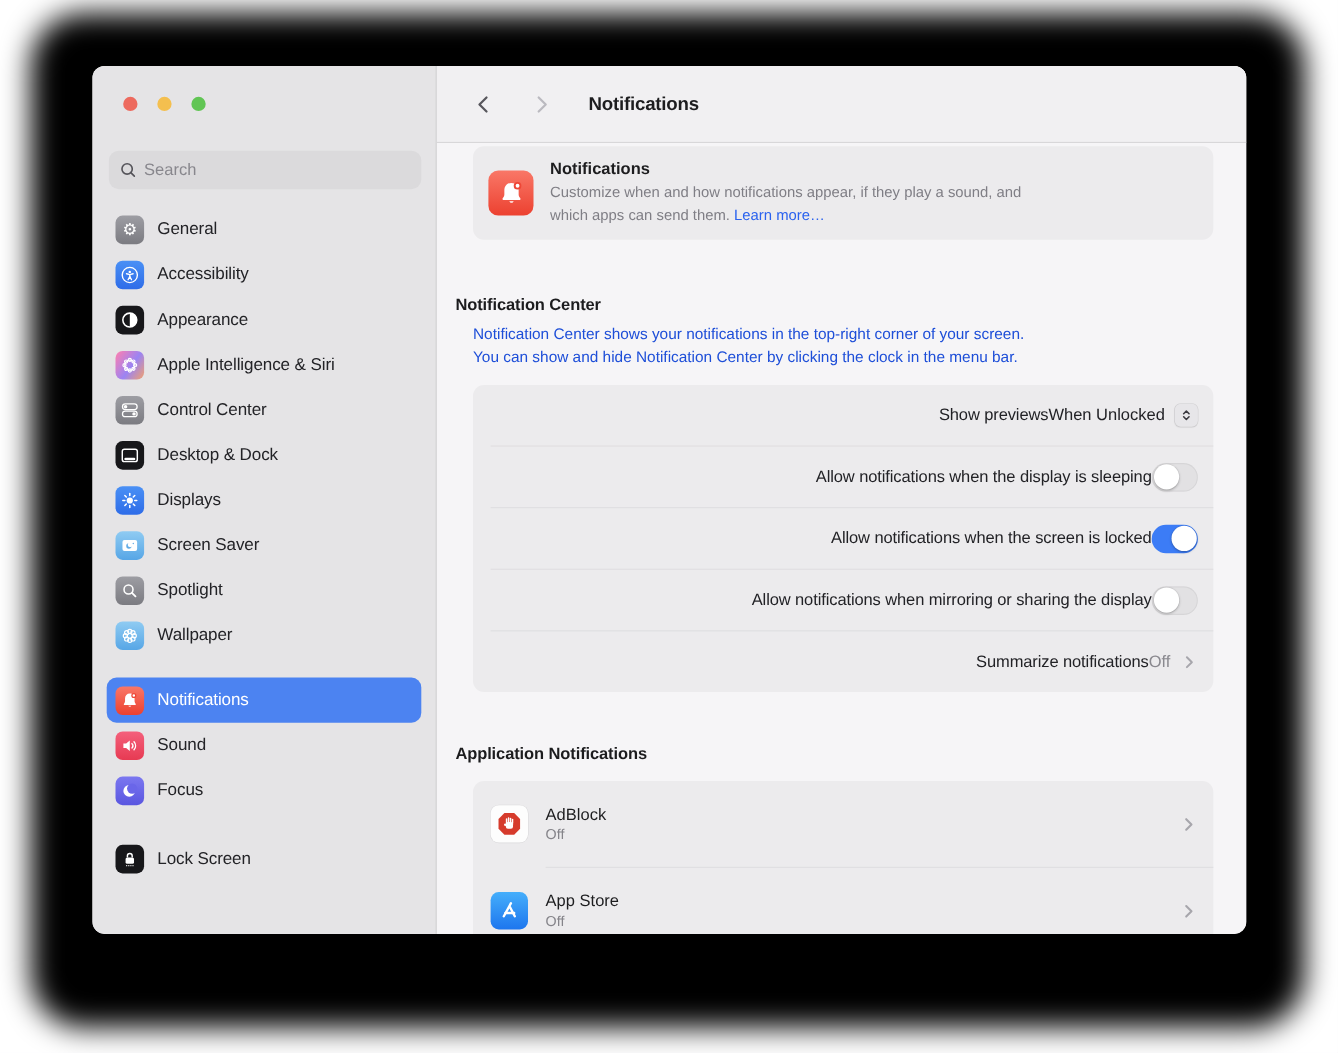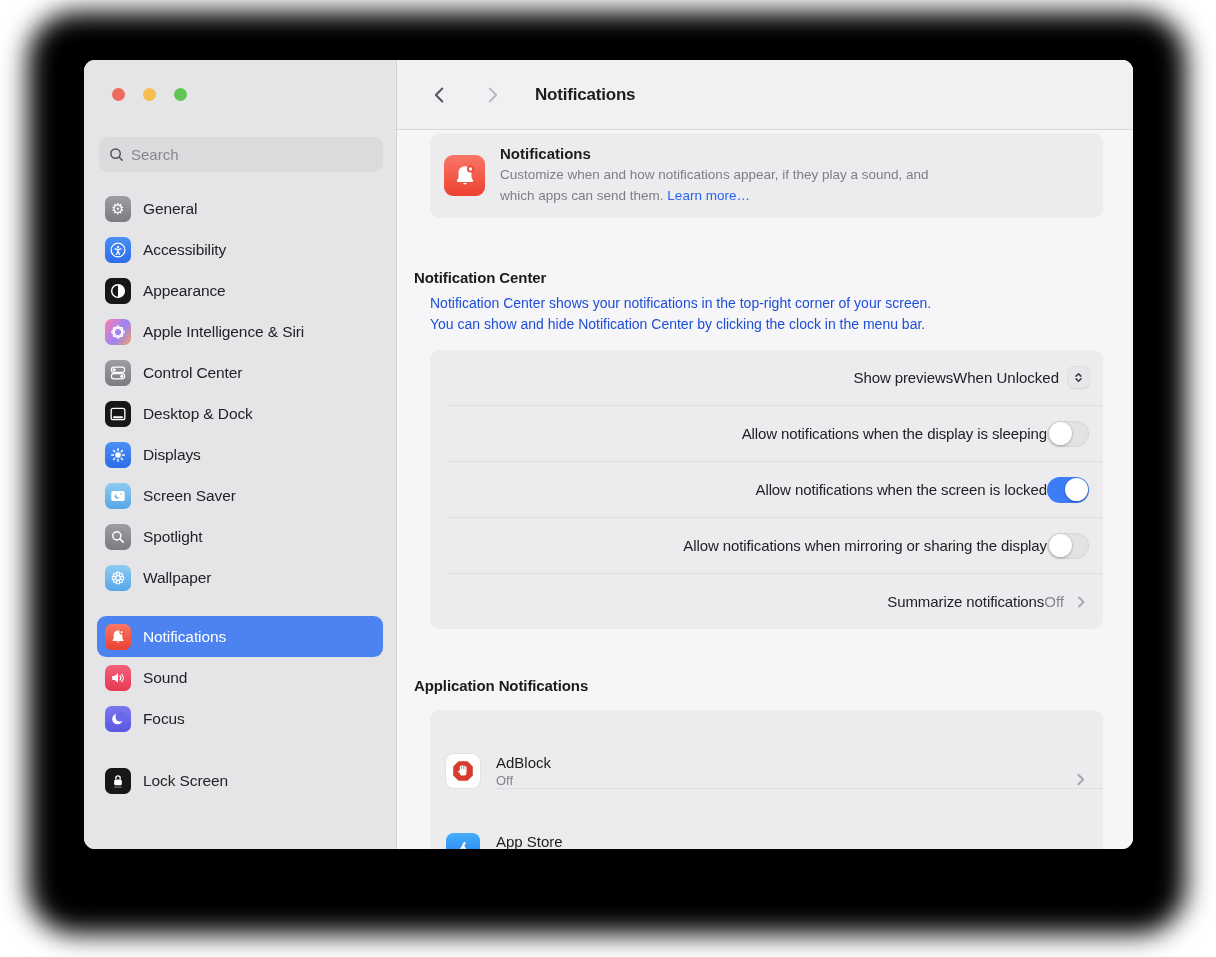--- a/index.html
+++ b/index.html
@@ -89,21 +89,21 @@
 
   .toggle { width:42px; height:26px; border-radius:13px; background:#e2e1e3;
     box-shadow:inset 0 0 0 1px rgba(0,0,0,0.05); position:relative; cursor:pointer; flex:none; }
   .toggle .knob { position:absolute; top:1.5px; left:1.5px; width:23px; height:23px;
     border-radius:50%; background:#fff;
     box-shadow:0 1px 2.5px rgba(0,0,0,0.28), 0 0 0 0.5px rgba(0,0,0,0.06); }
   .toggle.on { background:var(--accent-blue,#3c7cf6); box-shadow:none; }
   .toggle.on .knob { left:auto; right:1.5px; }
 
   .apps-card { margin:16px 30px 0 33px; }
-  .arow { height:78px; display:flex; align-items:flex-end; padding:0 14px 0 16px; }
+  .arow { height:78px; display:flex; align-items:center; padding:0 14px 0 16px; }
   .arow-ic { width:34px; height:34px; border-radius:7.5px; flex:none; margin-right:16px;
     display:flex; align-items:center; justify-content:center; }
   .tile-white { background:#fdfdfd; box-shadow:0 0 0 0.5px rgba(0,0,0,0.08); }
   .tile-appstore { background:linear-gradient(#45aefb,#1d76ee); }
   .arow-text { flex:1; }
   .arow-name { font-size:15px; color:#1d1d1f; font-weight:500; }
   .arow-status { font-size:13px; color:#85848a; margin-top:2px; }
   .chev { color:#a7a6ac; display:flex; }
 </style>
 </head>

